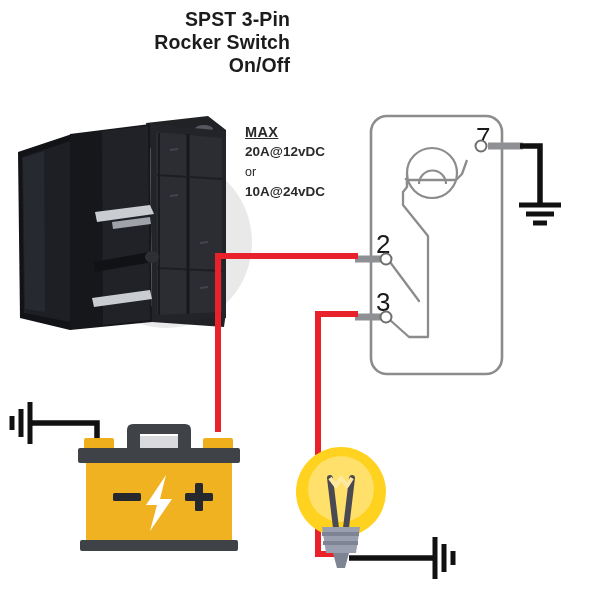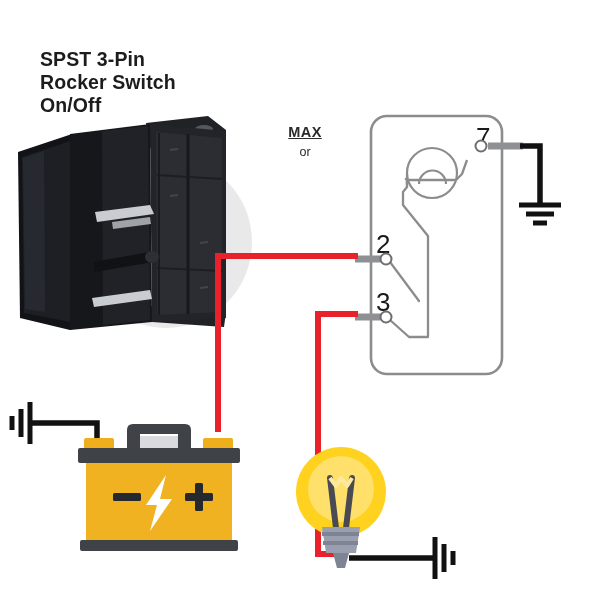--- a/index.html
+++ b/index.html
@@ -23,36 +23,35 @@
     left: 0;
     top: 0;
     width: 600px;
     height: 600px;
   }
   .title-block {
     position: absolute;
     left: 40px;
     top: 8px;
     width: 250px;
-    text-align: left;
+    text-align: right;
     font-family: "Liberation Sans", sans-serif;
     font-weight: bold;
     font-size: 19.5px;
     line-height: 23px;
     color: #1c1c1c;
     letter-spacing: 0.1px;
-    margin-top: 40px;
   }
   .title-block div { white-space: nowrap; }
   .max-block {
     position: absolute;
     left: 245px;
     top: 122px;
     width: 120px;
-    text-align: center;
+    text-align: left;
     font-family: "Liberation Sans", sans-serif;
     font-weight: bold;
     font-size: 13.5px;
     line-height: 20px;
     color: #2a2a2a;
   }
   .max-block .max-head {
     text-decoration: underline;
     font-size: 14.5px;
     letter-spacing: 0.4px;
@@ -85,21 +84,23 @@
 <div id="canvas">
 
   <div class="title-block">
     <div>SPST 3-Pin</div>
     <div>Rocker Switch</div>
     <div>On/Off</div>
   </div>
 
   <div class="max-block">
     <div class="max-head">MAX</div>
+    <div>20A@12vDC</div>
     <div class="max-or">or</div>
+    <div>10A@24vDC</div>
   </div>
 
   <div class="term-label" style="left:476px; top:124px;">7</div>
   <div class="term-label" style="left:376px; top:231px;">2</div>
   <div class="term-label" style="left:376px; top:289px;">3</div>
 
   <div class="emboss" style="left:58px; top:183px; font-size:11px; transform:rotate(-74deg); transform-origin:0 0;">12V 20A</div>
   <div class="emboss" style="left:77px; top:183px; font-size:11px; transform:rotate(-74deg); transform-origin:0 0;">24V 10A</div>
   <div class="emboss" style="left:48px; top:180px; font-size:13px; transform:rotate(-74deg); transform-origin:0 0; opacity:0.55;">CE</div>
 

